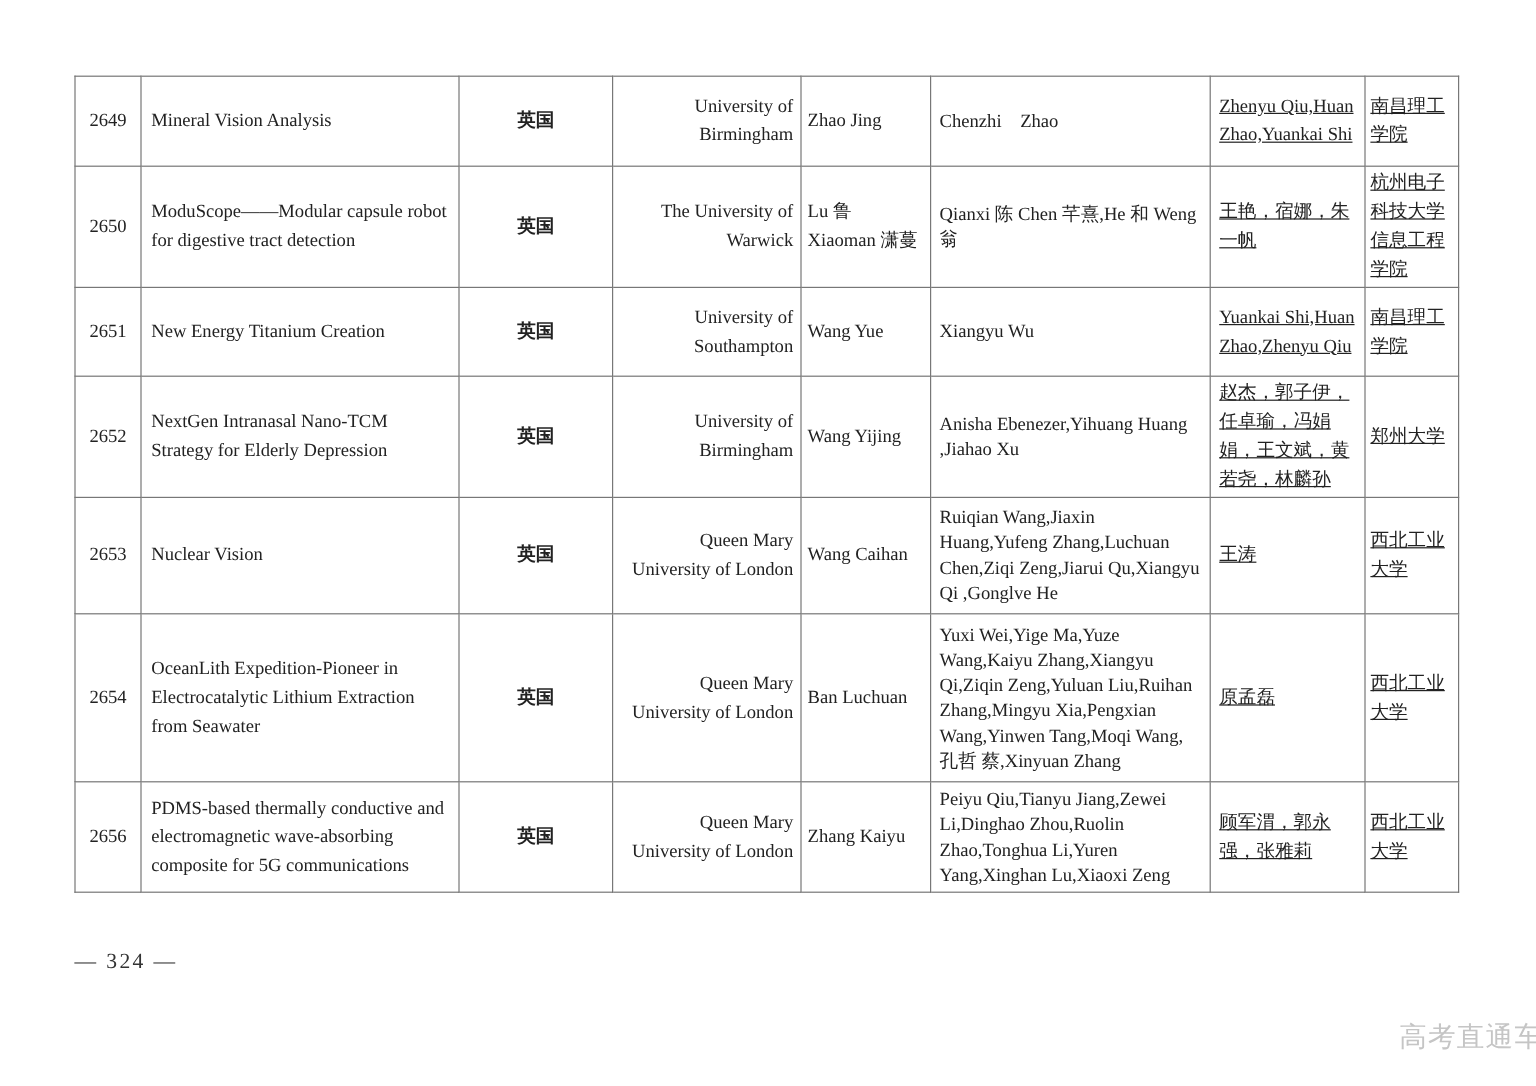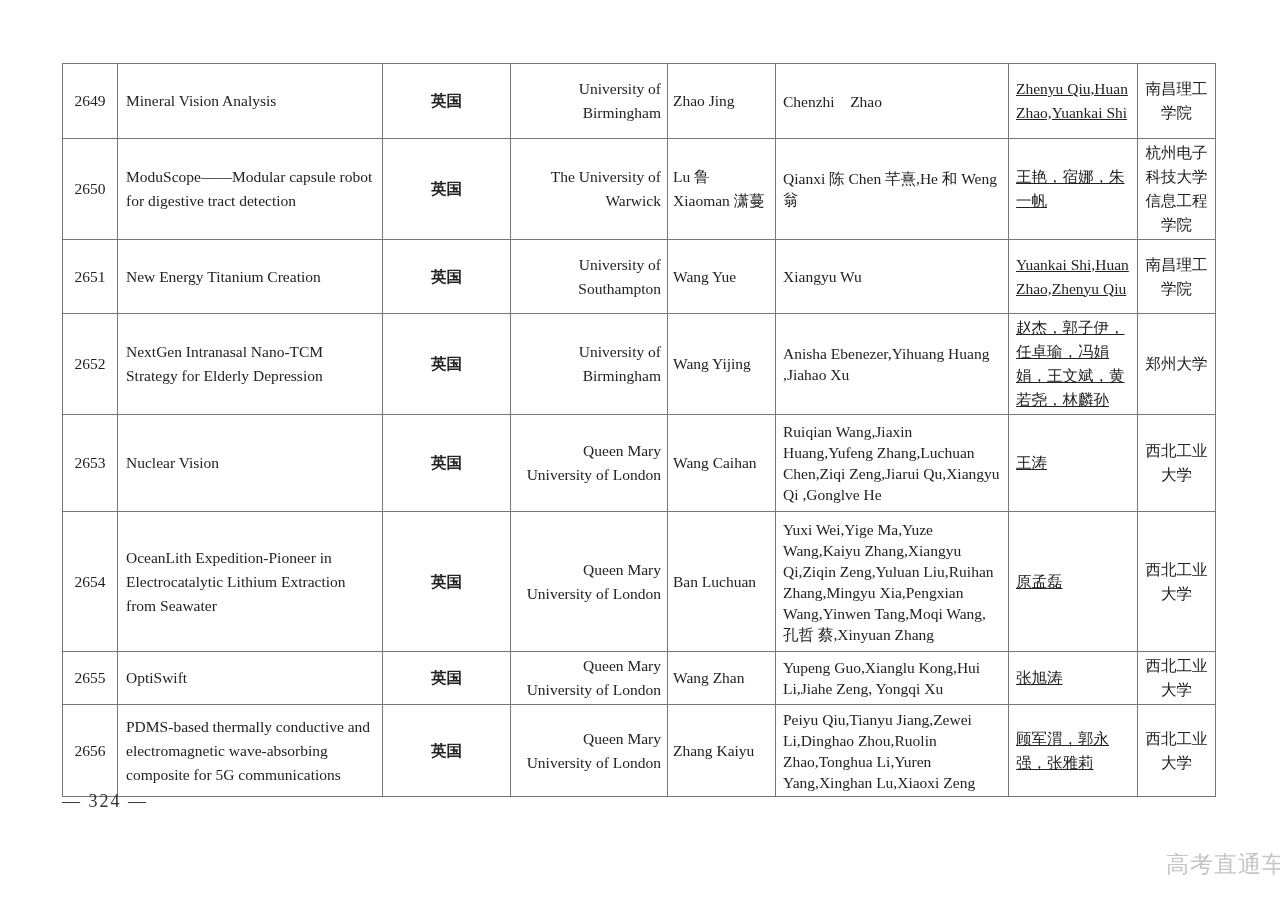--- a/index.html
+++ b/index.html
@@ -42,21 +42,21 @@
   tr.r5 { height: 140px; }
   tr.r6 { height: 53px; }
   tr.r7 { height: 92px; }
   td.c-id     { text-align: center; }
   td.c-title  { text-align: left; padding: 2px 8px; }
   td.c-country{ text-align: center; font-weight: bold; }
   td.c-univ   { text-align: right; padding: 2px 6px; }
   td.c-name   { text-align: left; padding: 2px 5px; }
   td.c-team   { text-align: left; padding: 2px 7px; line-height: 21px; }
   td.c-adv    { text-align: left; padding: 2px 7px; text-decoration: underline; }
-  td.c-inst   { text-align: center; padding: 2px 4px; }
+  td.c-inst   { padding: 2px 4px; text-decoration: underline; }
   .page-number {
     position: absolute;
     left: 62px;
     top: 791px;
     width: 1153px;
     text-align: left;
     font-size: 18px;
     letter-spacing: 2px;
     color: #333333;
   }
@@ -142,30 +142,20 @@
       <tr class="r5">
         <td class="c-id">2654</td>
         <td class="c-title">OceanLith Expedition-Pioneer in Electrocatalytic Lithium Extraction from Seawater</td>
         <td class="c-country">英国</td>
         <td class="c-univ">Queen Mary University of London</td>
         <td class="c-name">Ban Luchuan</td>
         <td class="c-team">Yuxi Wei,Yige Ma,Yuze Wang,Kaiyu Zhang,Xiangyu Qi,Ziqin Zeng,Yuluan Liu,Ruihan Zhang,Mingyu Xia,Pengxian Wang,Yinwen Tang,Moqi Wang,孔哲 蔡,Xinyuan Zhang</td>
         <td class="c-adv">原孟磊</td>
         <td class="c-inst">西北工业大学</td>
       </tr>
-      <tr class="r6">
-        <td class="c-id">2655</td>
-        <td class="c-title">OptiSwift</td>
-        <td class="c-country">英国</td>
-        <td class="c-univ">Queen Mary University of London</td>
-        <td class="c-name">Wang Zhan</td>
-        <td class="c-team">Yupeng Guo,Xianglu Kong,Hui Li,Jiahe Zeng, Yongqi Xu</td>
-        <td class="c-adv">张旭涛</td>
-        <td class="c-inst">西北工业大学</td>
-      </tr>
       <tr class="r7">
         <td class="c-id">2656</td>
         <td class="c-title">PDMS-based thermally conductive and electromagnetic wave-absorbing composite for 5G communications</td>
         <td class="c-country">英国</td>
         <td class="c-univ">Queen Mary University of London</td>
         <td class="c-name">Zhang Kaiyu</td>
         <td class="c-team">Peiyu Qiu,Tianyu Jiang,Zewei Li,Dinghao Zhou,Ruolin Zhao,Tonghua Li,Yuren Yang,Xinghan Lu,Xiaoxi Zeng</td>
         <td class="c-adv">顾军渭，郭永强，张雅莉</td>
         <td class="c-inst">西北工业大学</td>
       </tr>

